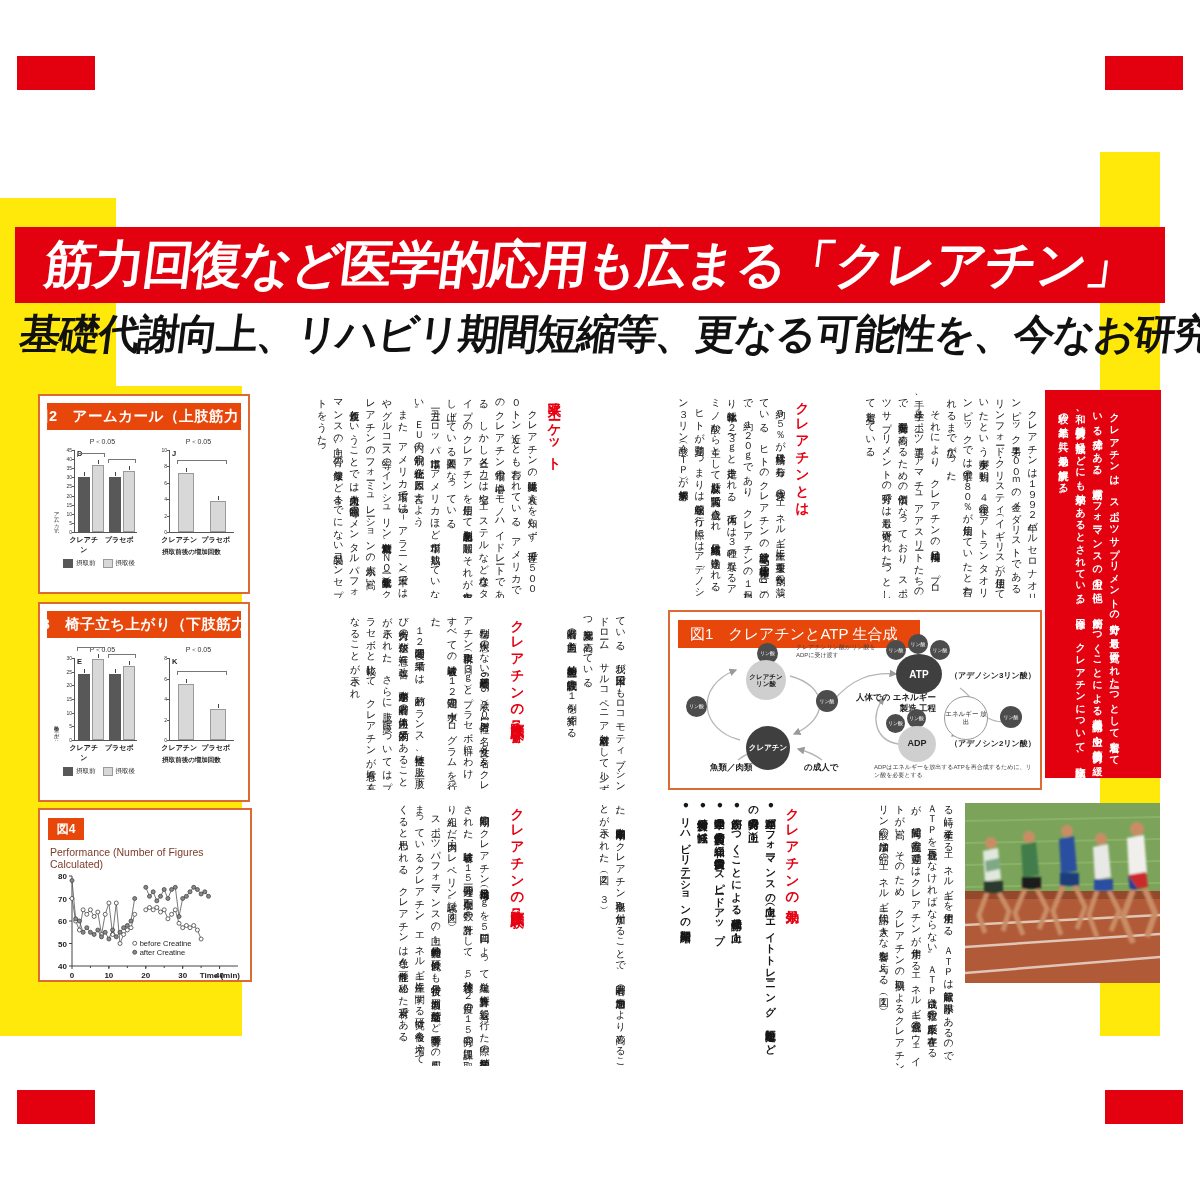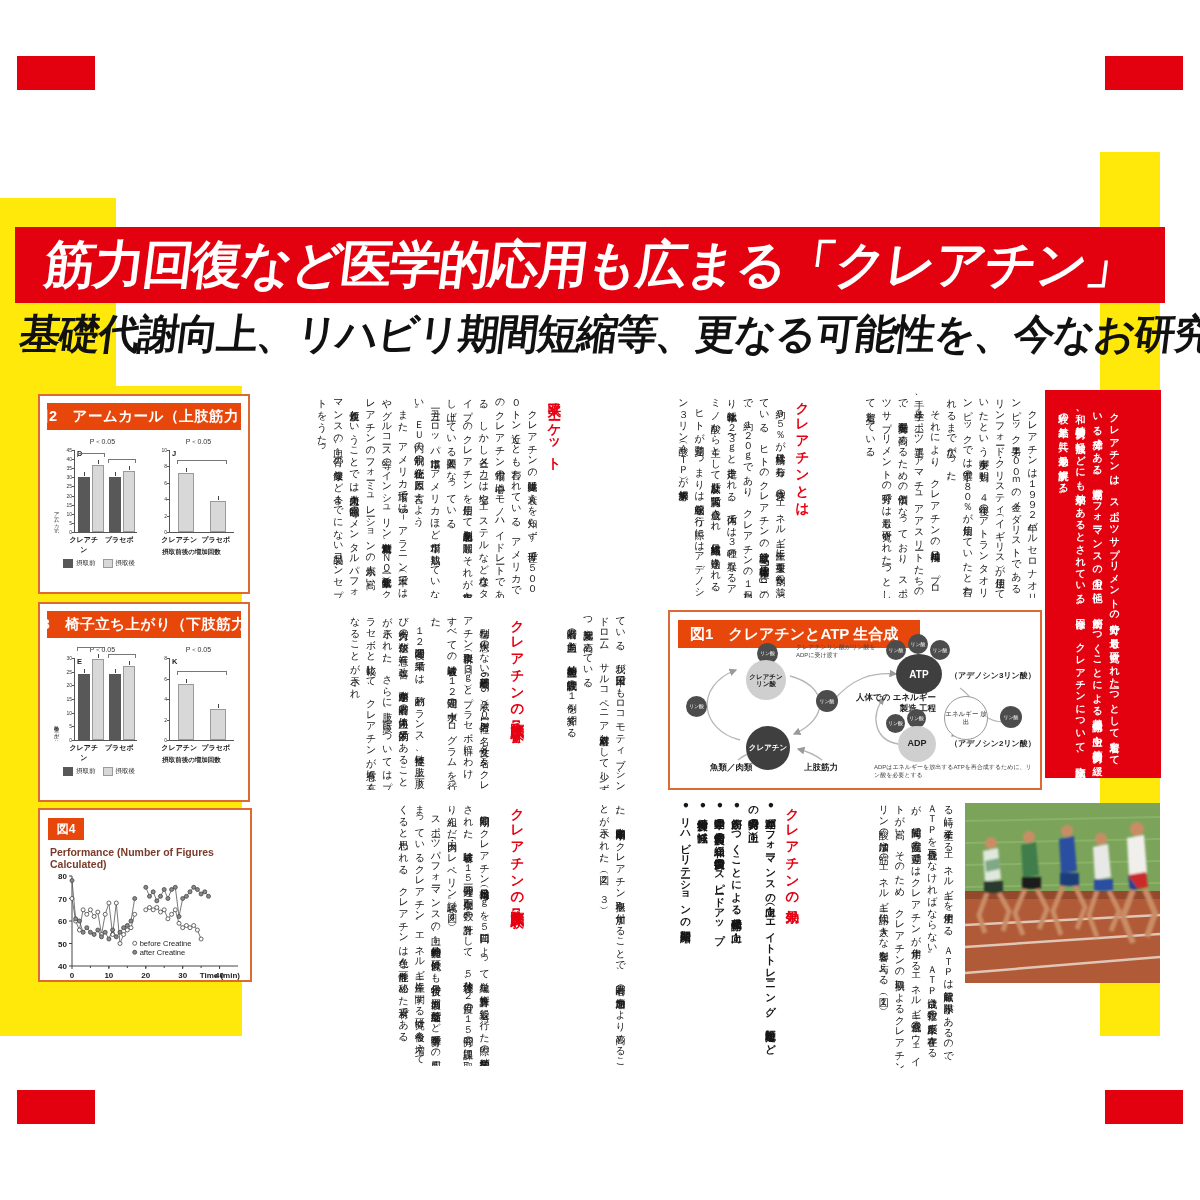--- a/index.html
+++ b/index.html
@@ -29,21 +29,21 @@
             box-sizing:border-box;padding:16px 10px;overflow:hidden}
   .lead-box .ltext{writing-mode:vertical-rl;text-orientation:mixed;color:#fff;font-weight:bold;
             font-size:10px;line-height:1.7;letter-spacing:1px;height:100%}
   
   .fig-box{position:absolute;background:#fff;border:2px solid #dd6a33;box-sizing:border-box}
   .fig-head{margin:7px 7px 4px 7px;height:27px;background:#e8470b;color:#fff;font-weight:bold;
             font-size:14.5px;display:flex;align-items:center;justify-content:center;
             letter-spacing:.5px;white-space:nowrap;overflow:hidden}
   .fig4-label{margin:8px 0 0 8px;width:36px;height:22px;background:#e8470b;color:#fff;
               font-weight:bold;font-size:12px;display:flex;align-items:center;justify-content:center}
-  .fig4-title{margin:6px 0 0 10px;font-size:10.5px;font-weight:bold;color:#7b३b2a;color:#7b3b2a}
+  .fig4-title{margin:6px 0 0 10px;font-size:10.5px;font-weight:normal;color:#7b३b2a;color:#7b3b2a}
   
   .bar-row{display:flex;justify-content:space-evenly;padding:0 2px}
   .bpanel{display:flex;flex-direction:column}
   .pv{font-size:7px;text-align:center;margin:3px 0 3px 14px;color:#333}
   .prow{display:flex;align-items:flex-end}
   .ylab{writing-mode:vertical-rl;text-orientation:mixed;font-size:5.5px;color:#333;
         margin-right:1px;max-height:78px;overflow:hidden}
   .plot{position:relative;border-left:1px solid #555;border-bottom:1px solid #555;margin-left:12px}
   .ytk{position:absolute;left:-3px;width:3px;height:1px;background:#555}
   .ytl{position:absolute;left:-12px;width:9px;text-align:right;font-size:5px;color:#333}
@@ -425,21 +425,21 @@
         <circle cx="162.5" cy="26.3" r="2" fill="#8a8a8a" stroke="#444" stroke-width="0.8"></circle>
         <circle cx="88.71111111111111" cy="73.25" r="2" fill="#fff" stroke="#444" stroke-width="0.8"></circle>
         <text x="93.71111111111111" y="75.75" font-size="7.5" fill="#222">before Creatine</text>
         <circle cx="88.71111111111111" cy="82.25" r="2" fill="#8a8a8a" stroke="#444" stroke-width="0.8"></circle>
         <text x="93.71111111111111" y="84.75" font-size="7.5" fill="#222">after Creatine</text>
       </svg></div>
 </div>
 
 <div class="fig-box" style="left:668px;top:610px;width:374px;height:180px">
   <div style="position:absolute;left:8px;top:8px;width:242px;height:28px;background:#e8470b;color:#fff;
-              font-weight:bold;font-size:15px;display:flex;align-items:center;padding-left:12px;box-sizing:border-box">図1　クレアチンとATP 生合成</div>
+              font-weight:normal;font-size:15px;display:flex;align-items:center;padding-left:12px;box-sizing:border-box">図1　クレアチンとATP 生合成</div>
 
   <svg width="370" height="176" style="position:absolute;left:0;top:0">
     <defs>
         <marker id="ah" markerWidth="6" markerHeight="6" refX="5" refY="3" orient="auto">
       <path d="M0,0L6,3L0,6z" fill="#9a9a9a"></path>
         </marker>
       </defs>
     <g fill="none" stroke="#b5b5b5" stroke-width="1.3">
       <path d="M70,128 C30,118 24,74 66,58" marker-end="url(#ah)"></path>
       <path d="M120,64 C158,74 160,106 124,122" marker-end="url(#ah)"></path>
@@ -467,21 +467,21 @@
   <div class="fig1-lbl" style="left:182px;top:80px;width:84px;text-align:right;font-size:8.5px;line-height:1.25">人体での エネルギー製造 工程</div>
   <div class="ecirc" style="left:274px;top:84px;width:42px;height:42px">エネルギー 放出</div>
 
   <div class="ball" style="left:216px;top:102px;width:19px;height:19px">リン酸</div>
   <div class="ball" style="left:237px;top:97px;width:19px;height:19px">リン酸</div>
   <div class="biglight" style="left:228px;top:114px;width:38px;height:36px;font-size:9px">ADP</div>
   <div class="fig1-lbl" style="left:280px;top:126px;font-size:8px">（アデノシン2リン酸）</div>
   <div class="ball" style="left:330px;top:94px;width:22px;height:22px">リン酸</div>
 
   <div class="fig1-lbl" style="left:40px;top:150px">魚類／肉類</div>
-  <div class="fig1-lbl" style="left:134px;top:150px">上肢筋力</div>
+  <div class="fig1-lbl" style="left:134px;top:150px">の成人で</div>
   <div class="fig1-note" style="left:126px;top:32px;width:88px">クレアチンリン酸がリン酸をADPに受け渡す</div>
   <div class="fig1-note" style="left:204px;top:152px;width:158px">ADPはエネルギーを放出するATPを再合成するために、リン酸を必要とする</div>
 </div>
 
 <svg width="195" height="180" viewBox="0 0 195 180" style="position:absolute;left:965px;top:803px">
   <defs>
       <filter id="pb">
         <feGaussianBlur stdDeviation="1"></feGaussianBlur>
       </filter>
     </defs>

